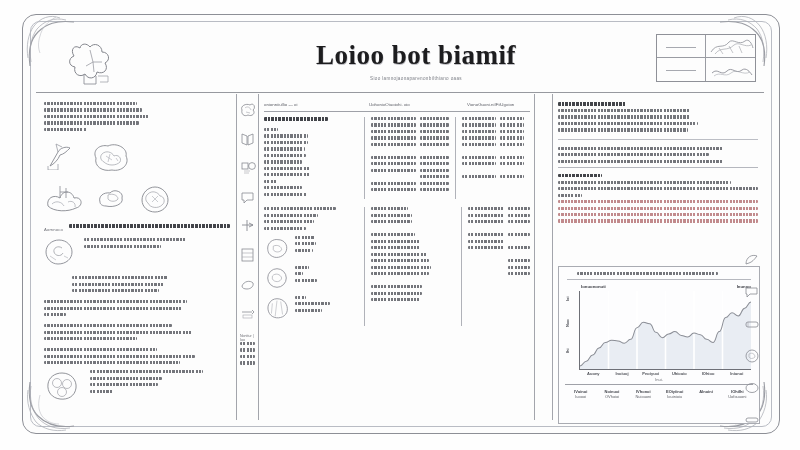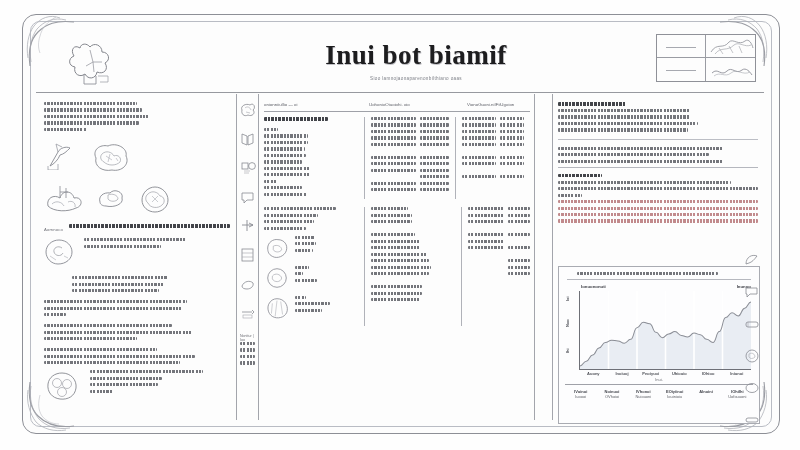--- a/index.html
+++ b/index.html
@@ -145,21 +145,21 @@
 
   <div id="header">
 
     <svg id="brandmark" viewBox="0 0 72 56">
       <path d="M20 16 C14 12 10 18 14 24 C8 26 8 34 15 35 C13 42 20 46 25 42 C28 48 36 47 37 40 C44 43 49 37 45 31 C51 28 49 20 42 20 C42 13 34 10 30 15 C27 11 21 11 20 16 Z" fill="none" stroke="#84868d" stroke-width="1"></path>
       <path d="M30 18 L33 30 M33 30 L26 34 M33 30 L42 30 M33 30 L34 40" fill="none" stroke="#9a9ca3" stroke-width="0.8"></path>
       <path d="M24 42 L24 52 L36 52 L36 44" fill="none" stroke="#90929a" stroke-width="0.9"></path>
       <path d="M38 44 L48 44 L48 50 L40 50" fill="none" stroke="#a2a4ab" stroke-width="0.8"></path>
     </svg>
 
-    <div id="doc-title">Inui bot biamif</div>
+    <div id="doc-title">Loioo bot biamif</div>
     <div id="doc-subtitle">Sioo lamnojaonaparenonbilthiano oaas</div>
 
     <div id="stamp-box">
       <div>
           <span class="stamp-rule"></span>
         </div>
       <div>
         <svg viewBox="0 0 48 22" width="48" height="22" style="position:absolute;left:1px;top:1px;">
           <path d="M4 16 C10 6 16 14 22 6 C26 2 32 10 38 5 C42 2 45 8 46 12" fill="none" stroke="#8e9098" stroke-width="0.8"></path>
           <path d="M8 18 C14 10 20 16 27 9 C32 5 38 12 44 9" fill="none" stroke="#a5a7ae" stroke-width="0.7"></path>

